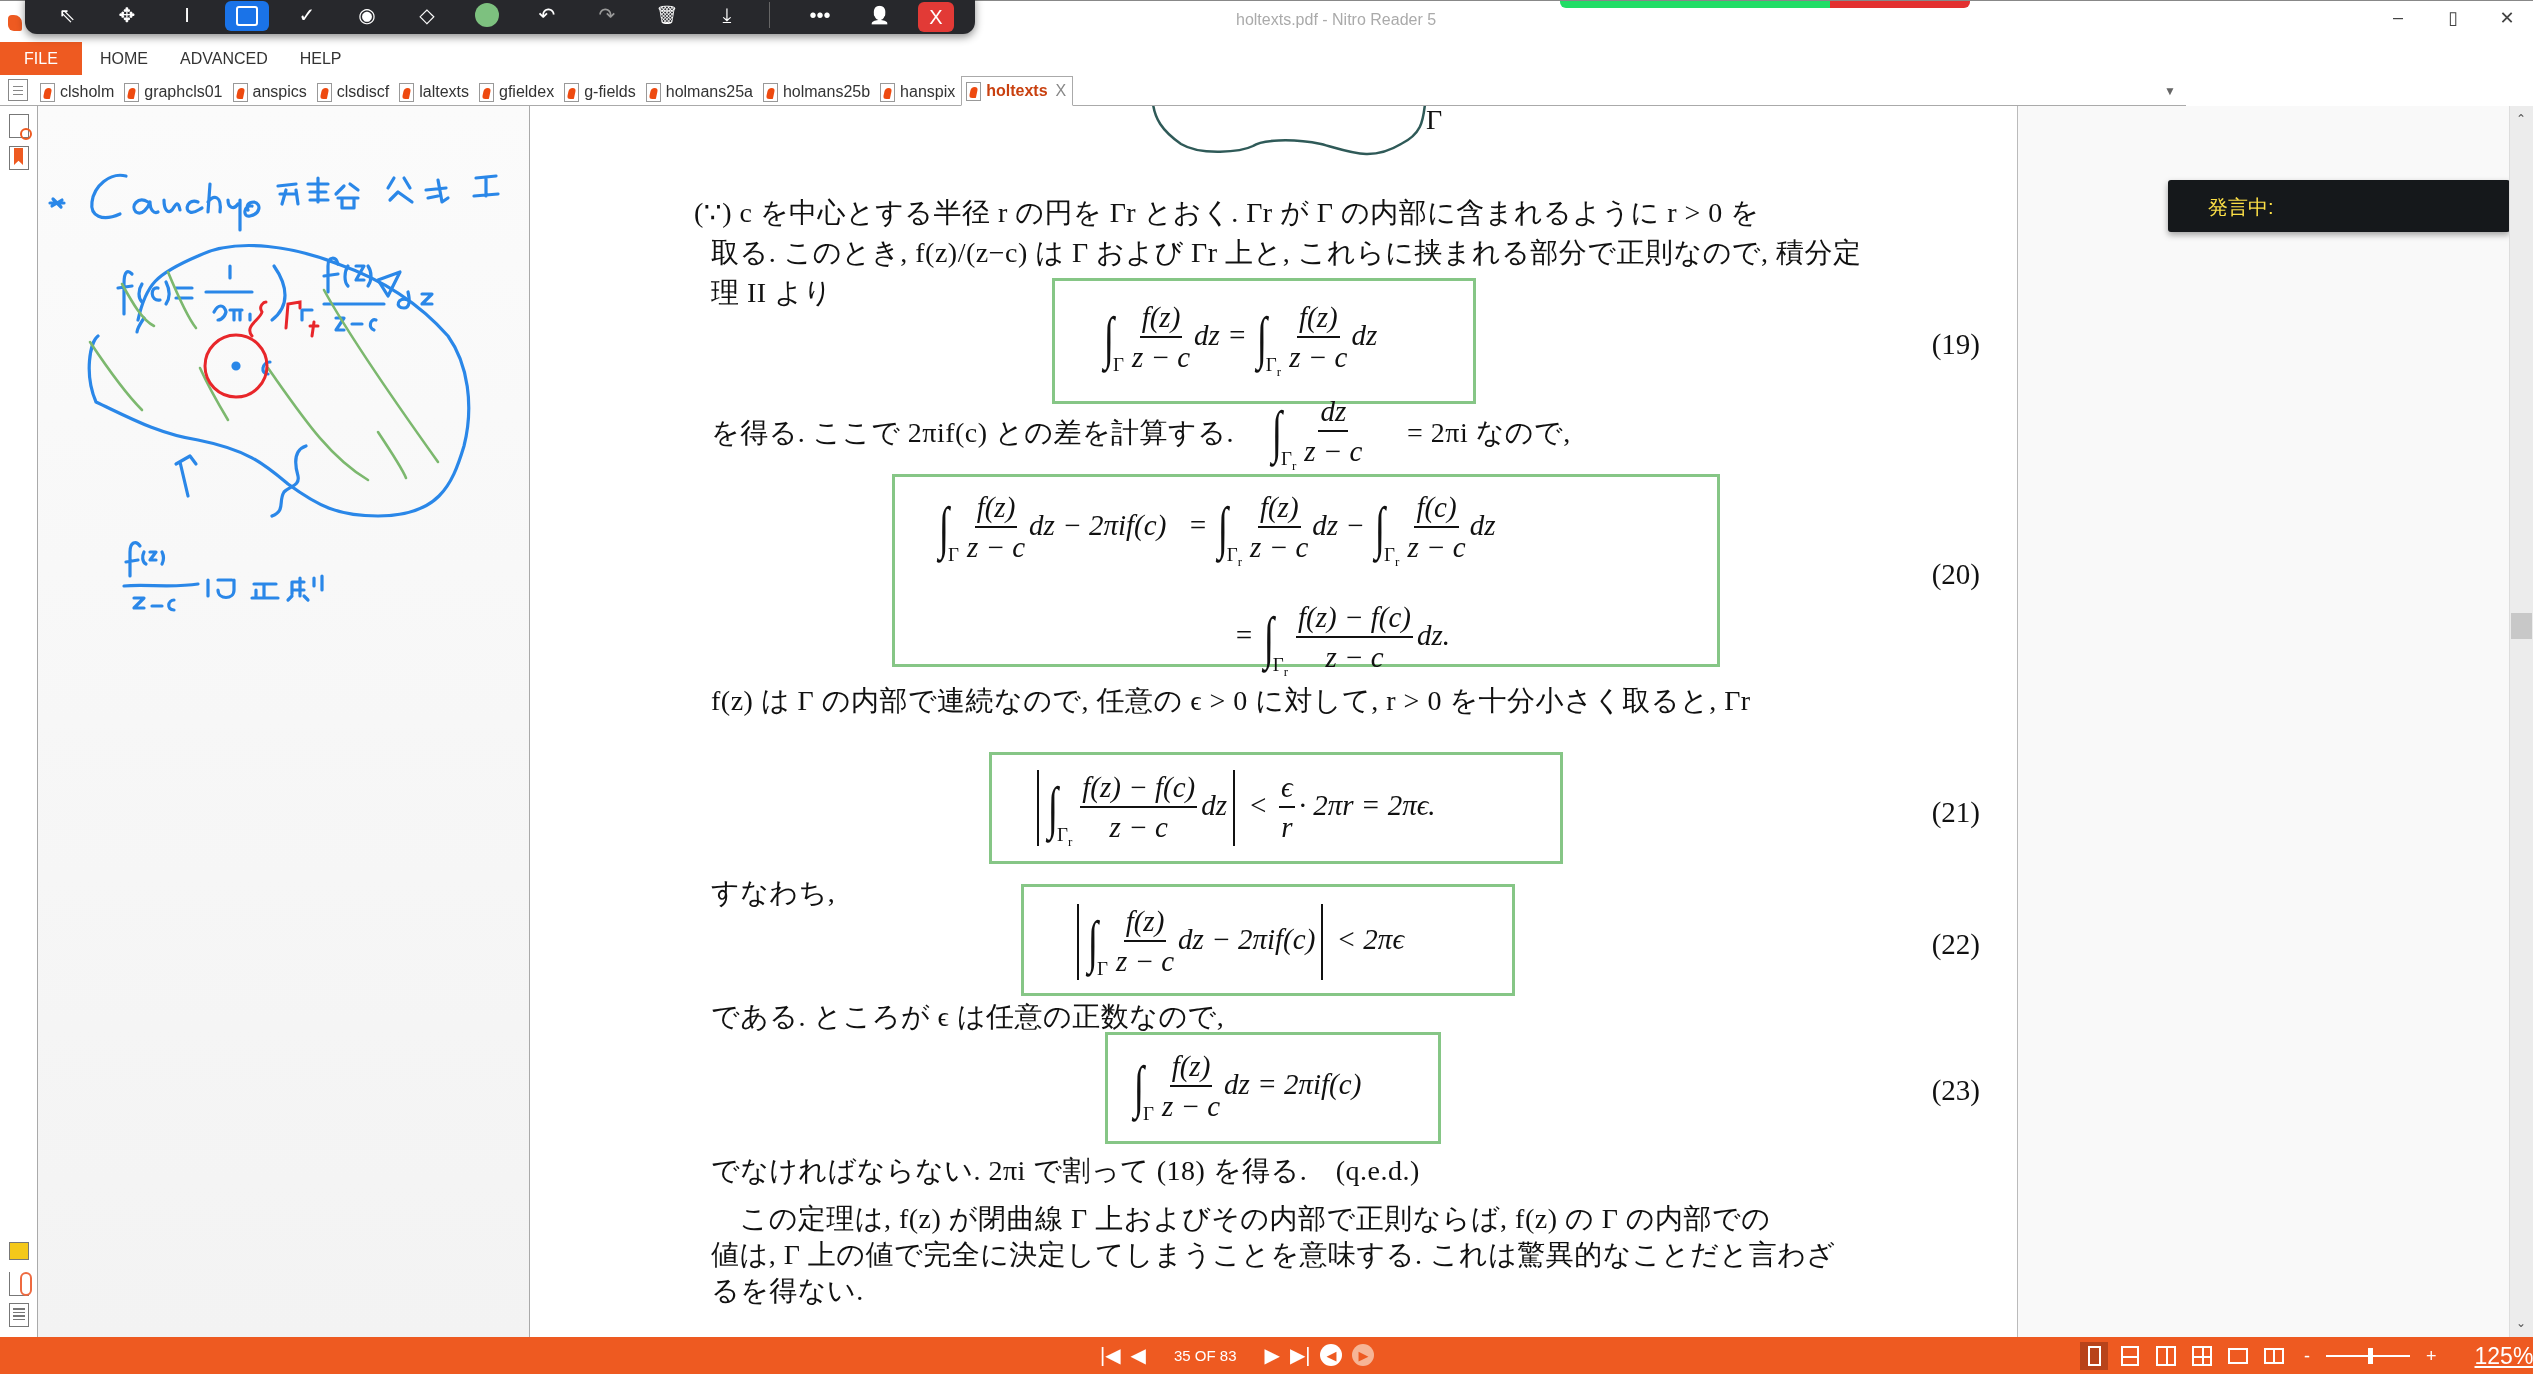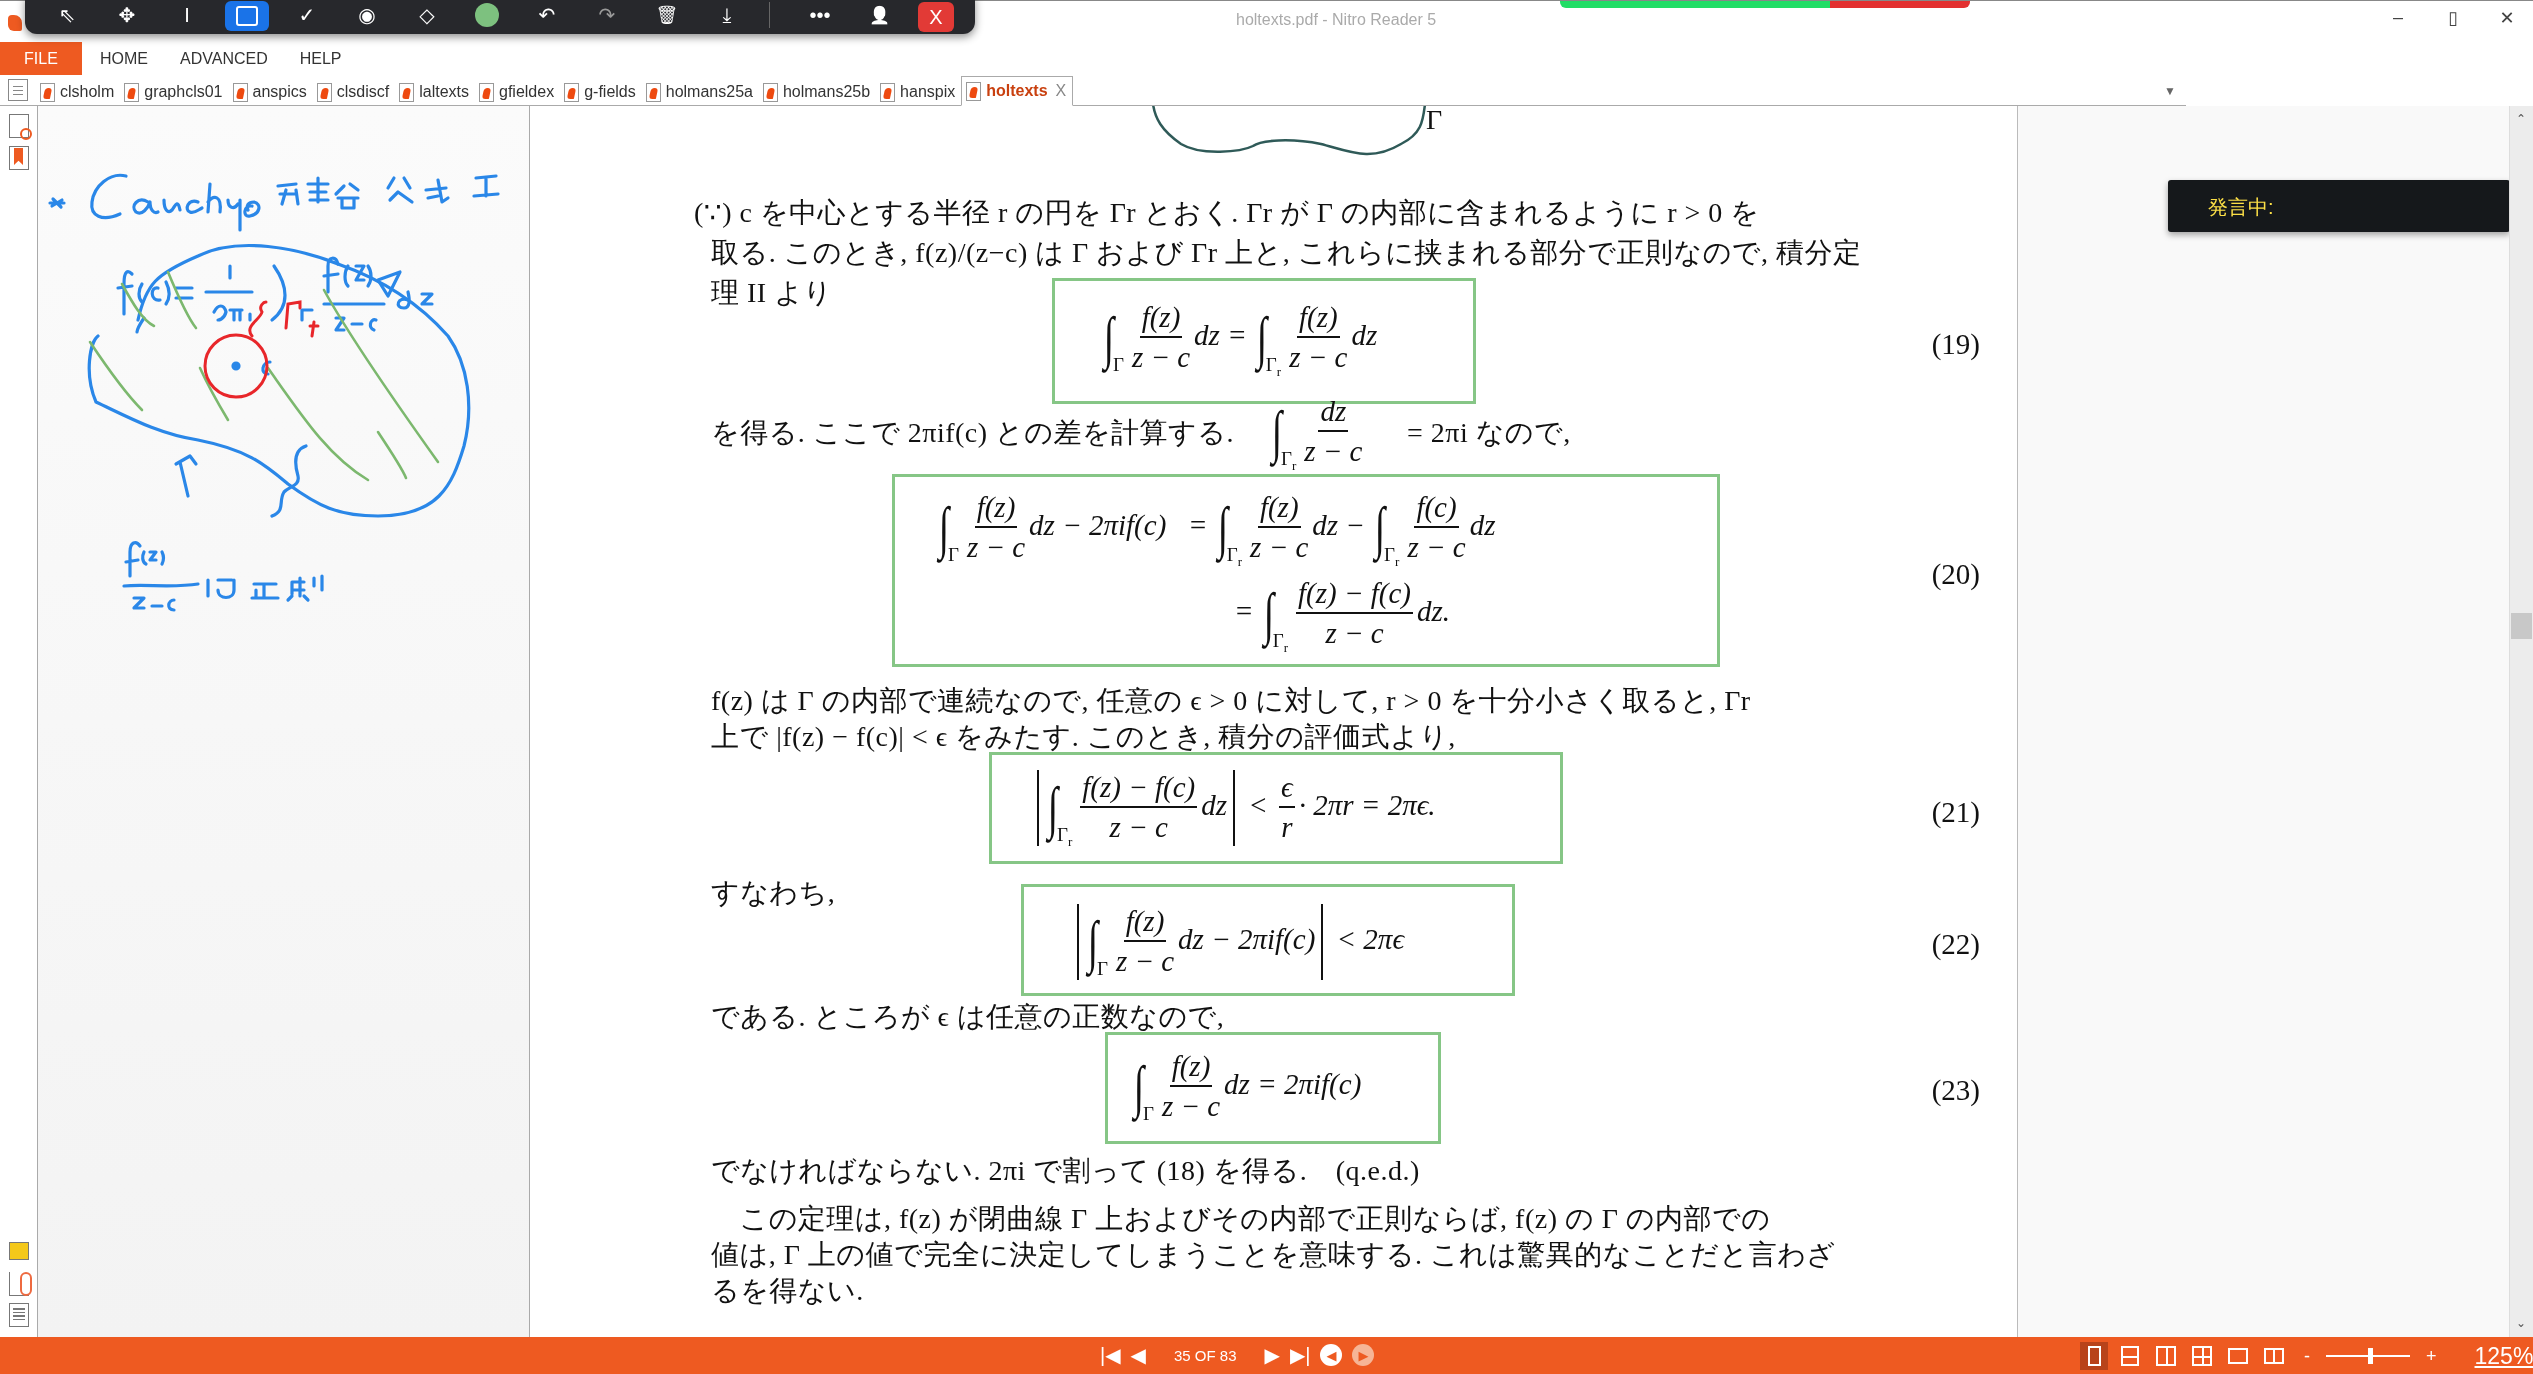--- a/index.html
+++ b/index.html
@@ -345,30 +345,29 @@
           <span class="num">f(z)</span>
           <span class="den">z − c</span>
         </span>dz − 2πif(c) &nbsp;&nbsp;= <span class="int">∫</span><span class="sub">Γ<sub style="font-size:13px">r</sub></span><span class="frac">
           <span class="num">f(z)</span>
           <span class="den">z − c</span>
         </span>dz − <span class="int">∫</span><span class="sub">Γ<sub style="font-size:13px">r</sub></span><span class="frac">
           <span class="num">f(c)</span>
           <span class="den">z − c</span>
         </span>dz
     </div>
-    <div class="eqn" style="left:703px;top:472px;">
+    <div class="eqn" style="left:703px;top:496px;">
       = <span class="int">∫</span><span class="sub">Γ<sub style="font-size:13px">r</sub></span><span class="frac">
           <span class="num">f(z) − f(c)</span>
           <span class="den">z − c</span>
         </span>dz.
     </div>
     <div class="eqnum" style="right:37px;top:452px;">(20)</div>
 
     <div class="doc-line" style="left:180px;top:576px;">f(z) は Γ の内部で連続なので, 任意の ϵ &gt; 0 に対して, r &gt; 0 を十分小さく取ると, Γr</div>
-    <div class="doc-line" style="left:180px;top:612px;">上で |f(z) − f(c)| &lt; ϵ をみたす. このとき, 積分の評価式より,</div>
 
     <div class="eqbox" style="left:458px;top:646px;width:574px;height:112px;"></div>
     <div class="eqn" style="left:500px;top:664px;">
       <span class="abs"></span><span class="int">∫</span><span class="sub">Γ<sub style="font-size:13px">r</sub></span><span class="frac">
           <span class="num">f(z) − f(c)</span>
           <span class="den">z − c</span>
         </span>dz<span class="abs"></span> &lt; <span class="frac">
           <span class="num" style="border-bottom-width:2px;">ϵ</span>
           <span class="den">r</span>
         </span>· 2πr = 2πϵ.

